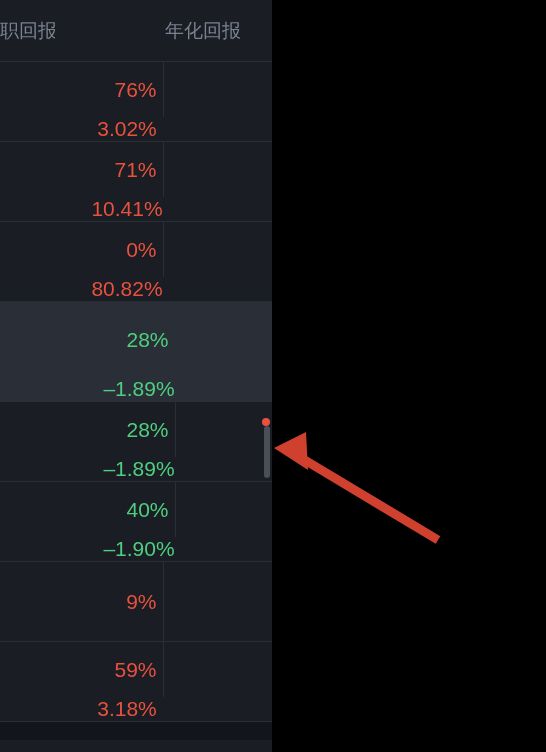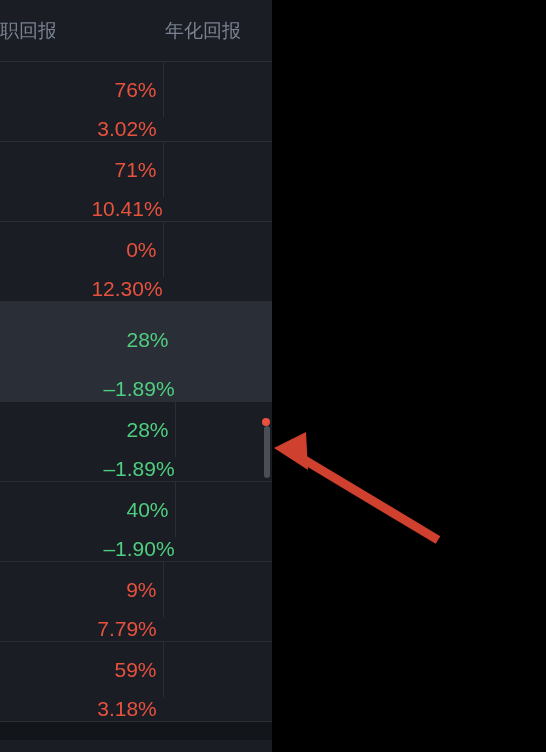--- a/index.html
+++ b/index.html
@@ -113,37 +113,36 @@
       <div class="data-row">
         <div class="cell-left positive">76%</div>
         <div class="cell-right positive">3.02%</div>
       </div>
       <div class="data-row">
         <div class="cell-left positive">71%</div>
         <div class="cell-right positive">10.41%</div>
       </div>
       <div class="data-row">
         <div class="cell-left positive">0%</div>
-        <div class="cell-right positive">12.30%</div>
+        <div class="cell-right positive">80.82%</div>
       </div>
       <div class="data-row highlighted">
         <div class="cell-left negative">28%</div>
         <div class="cell-right negative">–1.89%</div>
       </div>
       <div class="data-row">
         <div class="cell-left negative">28%</div>
         <div class="cell-right negative">–1.89%</div>
       </div>
       <div class="data-row">
         <div class="cell-left negative">40%</div>
         <div class="cell-right negative">–1.90%</div>
       </div>
       <div class="data-row">
         <div class="cell-left positive">9%</div>
-        <div class="cell-right positive">7.79%</div>
       </div>
       <div class="data-row">
         <div class="cell-left positive">59%</div>
         <div class="cell-right positive">3.18%</div>
       </div>
     </div>
   <div class="gap-row"></div>
   <div class="bottom-bar"></div>
   <div class="dot-indicator"></div>
   <div class="scrollbar-track"></div>

